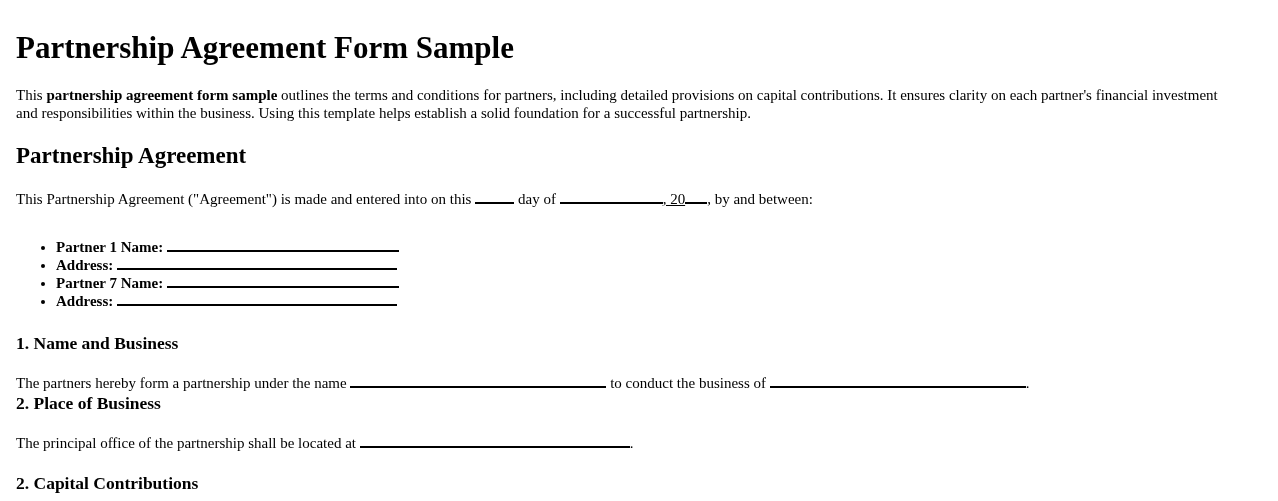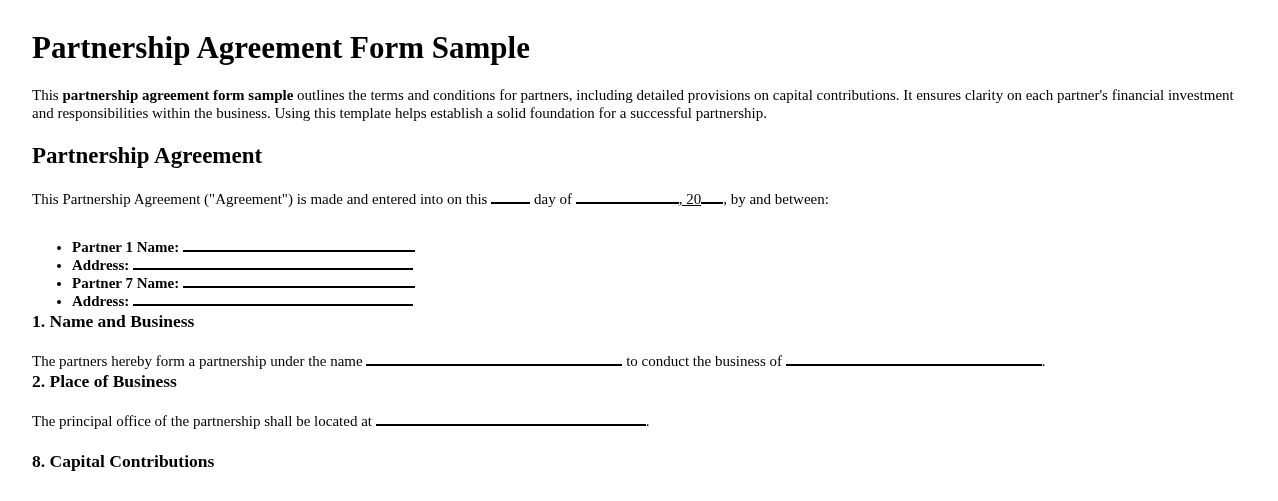--- a/index.html
+++ b/index.html
@@ -10,21 +10,21 @@
     body {
       width: 1278px;
       height: 501px;
       overflow: hidden;
       font-family: "Liberation Serif", "DejaVu Serif", serif;
       color: #000000;
       font-size: 15px;
       line-height: 18px;
     }
     .page {
-      padding: 0 32px;
+      padding: 0 16px;
       position: relative;
     }
     h1 {
       font-size: 31px;
       font-weight: bold;
       margin: 0;
       padding-top: 30px;
       line-height: 36px;
       height: 36px;
     }
@@ -67,21 +67,21 @@
     ul.parties {
       margin: 30px 0 0 0;
       padding-left: 40px;
       list-style: disc;
     }
     ul.parties li {
       font-weight: bold;
       line-height: 18px;
       height: 18px;
     }
-    .sec1 { }
+    .sec1 { margin-top: 22px; }
     .sec-text { margin-top: 20px; }
     .sec2 { }
     .sec3 { margin-top: 20px; }
   </style>
 </head>
 <body>
 
 <div class="page">
 
   <h1>Partnership Agreement Form Sample</h1>
@@ -98,15 +98,15 @@
     <li><span>Partner 7 Name:</span> <span class="blank" style="width:232px"></span></li>
     <li><span>Address:</span> <span class="blank" style="width:280px"></span></li>
   </ul>
 
   <h3 class="sec1">1. Name and Business</h3>
   <p class="sec-text"><span>The partners hereby form a partnership under the name </span><span class="blank" style="width:256px"></span><span> to conduct the business of </span><span class="blank" style="width:256px"></span><span>.</span></p>
 
   <h3 class="sec2">2. Place of Business</h3>
   <p class="sec-text"><span>The principal office of the partnership shall be located at </span><span class="blank" style="width:270px"></span><span>.</span></p>
 
-  <h3 class="sec3">8. Capital Contributions</h3>
+  <h3 class="sec3">2. Capital Contributions</h3>
 
 </div>
 
 </body></html>

